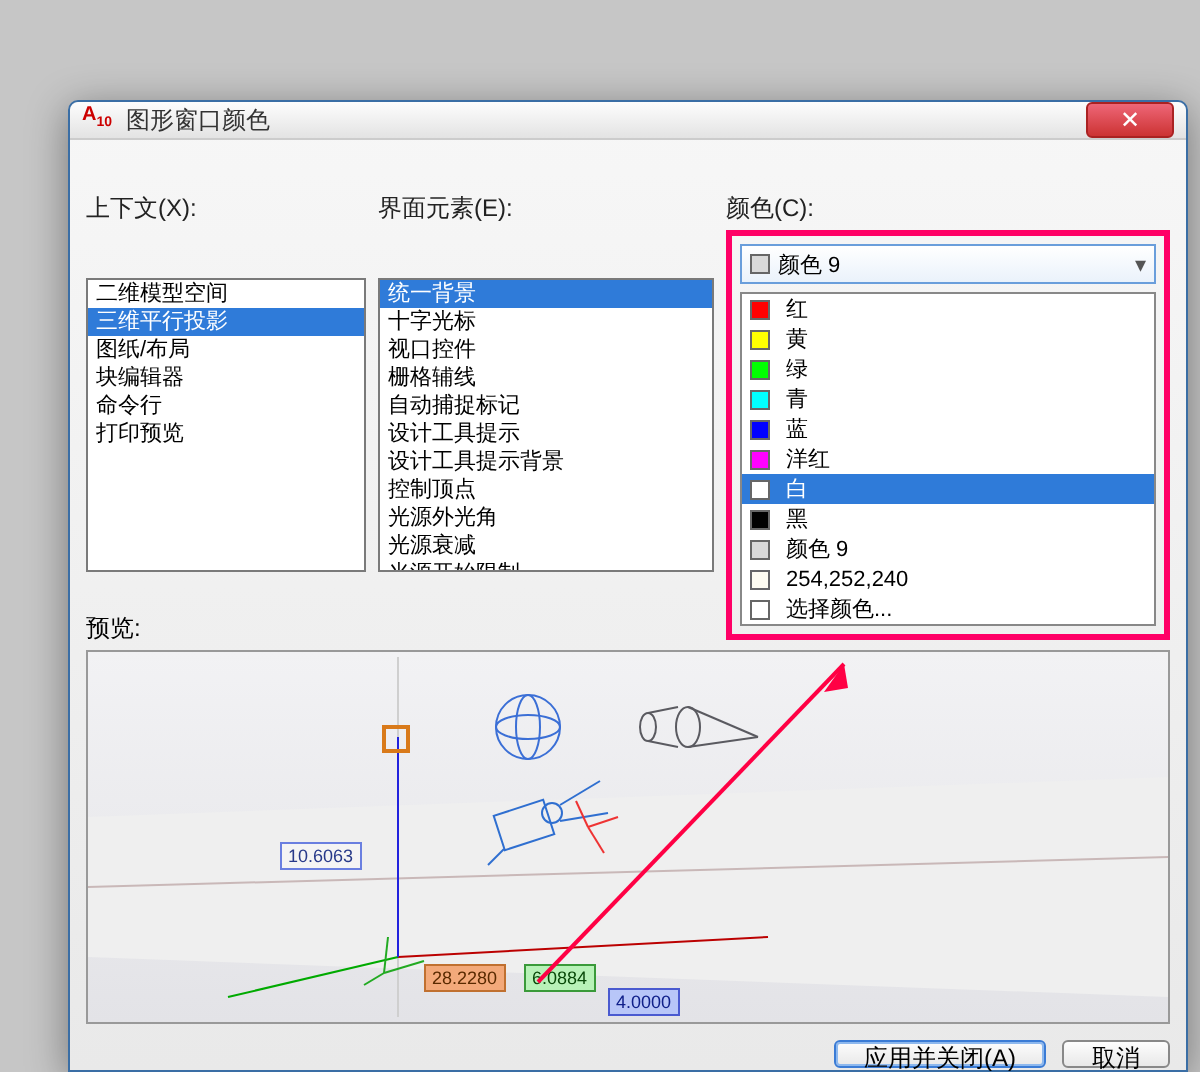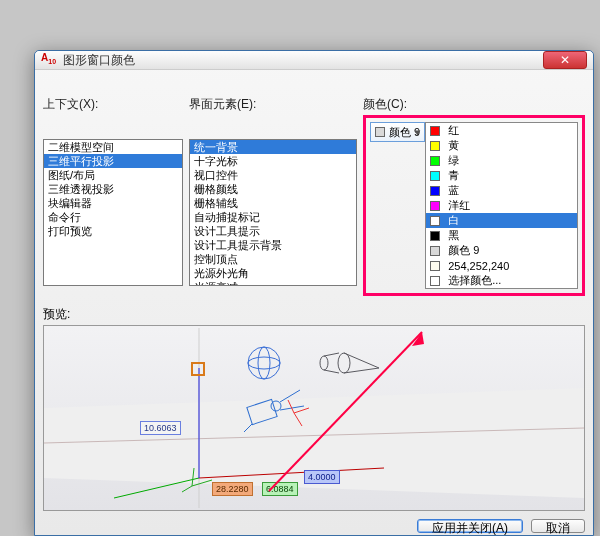--- a/index.html
+++ b/index.html
@@ -31,21 +31,21 @@
   .col.ctx { width: 140px; }
   .col.elem { width: 168px; }
   .col.color { flex: 1; position: relative; }
   .lbl { font-size: 12px; margin-bottom: 2px; color: #222; }
   .listbox {
     border: 1px solid #7a7a7a; background: #fff; flex: 1; overflow: hidden;
     font-size: 11px; line-height: 14px; margin-top: 24px;
   }
   .listbox .item { padding: 0 4px; white-space: nowrap; cursor: pointer; }
   .listbox .item.sel { background: #2f7bd9; color: #fff; }
-  .color-pane { border: 3px solid #ff0066; padding: 4px; flex: 1; display: flex; flex-direction: row; }
+  .color-pane { border: 3px solid #ff0066; padding: 4px; flex: 1; display: flex; flex-direction: column; }
   .combo {
     border: 1px solid #6a9edb; background: linear-gradient(#fff,#eaf2fb);
     height: 20px; display: flex; align-items: center; padding: 0 4px; font-size: 11px;
     margin-bottom: 4px; cursor: pointer; position: relative;
   }
   .combo::after { content: "▾"; position: absolute; right: 4px; color: #555; }
   .swatch { width: 10px; height: 10px; border: 1px solid #666; margin-right: 4px; display: inline-block; }
   .clist { border: 1px solid #888; background: #fff; flex: 1; overflow: hidden; }
   .crow { display: flex; align-items: center; height: 15px; font-size: 11px; padding: 0 4px; cursor: pointer; }
   .crow.sel { background: #2f7bd9; color: #fff; }
@@ -80,33 +80,31 @@
   </div>
 
   <div class="body">
     <div class="top-row">
       <div class="col ctx">
         <div class="lbl">上下文(X):</div>
         <div class="listbox" id="ctx-list">
             <div class="item">二维模型空间</div>
             <div class="item sel">三维平行投影</div>
             <div class="item">图纸/布局</div>
-            <div class="item">三维透视投影</div>
             <div class="item">块编辑器</div>
             <div class="item">命令行</div>
             <div class="item">打印预览</div>
           </div>
       </div>
       <div class="col elem">
         <div class="lbl">界面元素(E):</div>
         <div class="listbox" id="elem-list">
             <div class="item sel">统一背景</div>
             <div class="item">十字光标</div>
             <div class="item">视口控件</div>
-            <div class="item">栅格颜线</div>
             <div class="item">栅格辅线</div>
             <div class="item">自动捕捉标记</div>
             <div class="item">设计工具提示</div>
             <div class="item">设计工具提示背景</div>
             <div class="item">控制顶点</div>
             <div class="item">光源外光角</div>
             <div class="item">光源衰减</div>
             <div class="item">光源开始限制</div>
           </div>
       </div>
@@ -212,21 +210,21 @@
 
         <g stroke="#2a2" stroke-width="1">
           <line x1="148" y1="158" x2="168" y2="152"></line>
           <line x1="148" y1="158" x2="138" y2="164"></line>
           <line x1="148" y1="158" x2="150" y2="140"></line>
         </g>
       </svg>
       <div class="tag" style="left:96px; top:95px; border-color:#6a7fe0; color:#283a8a;">10.6063</div>
       <div class="tag" style="left:168px; top:156px; border-color:#c07030; background:#f3a97a; color:#5a2a00;">28.2280</div>
       <div class="tag" style="left:218px; top:156px; border-color:#3a9a3a; background:#b8f2b8; color:#0a4a0a;">6.0884</div>
-      <div class="tag" style="left:260px; top:144px; border-color:#4a5ad0; background:#b8c6f8; color:#10208a;">4.0000</div>
+      <div class="tag" style="left:260px; top:168px; border-color:#4a5ad0; background:#b8c6f8; color:#10208a;">4.0000</div>
 
       <svg class="arrow" style="left:0;top:0" width="540" height="200">
         <line x1="225" y1="165" x2="378" y2="6" stroke="#ff0044" stroke-width="2"></line>
         <polygon points="378,6 368,20 380,18" fill="#ff0044"></polygon>
       </svg>
     </div>
 
     <div class="btn-row">
       <button class="btn default">应用并关闭(A)</button>
       <button class="btn">取消</button>

